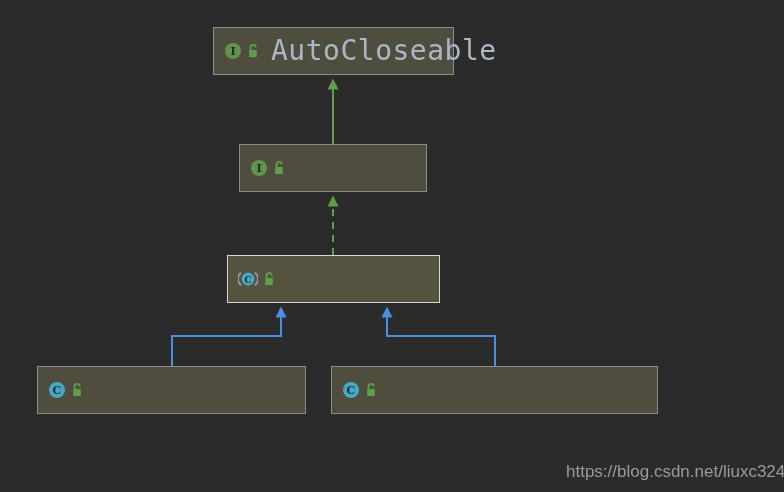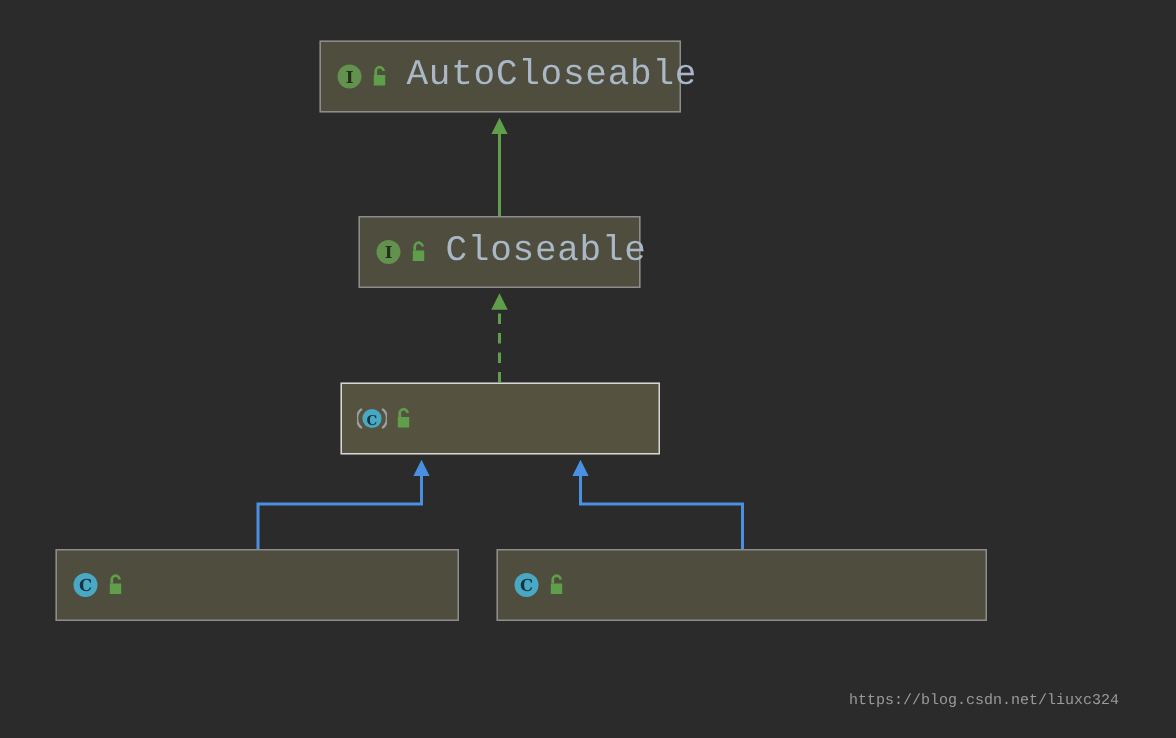--- a/index.html
+++ b/index.html
@@ -38,34 +38,33 @@
     background: #55533f;
   }
   .node .icons {
     display: flex;
     align-items: center;
     flex: 0 0 auto;
     padding-left: 10px;
   }
   .node .label {
     color: #a9b7c6;
-    font-size: 24px;
+    font-size: 28px;
     letter-spacing: 0.5px;
     padding-left: 11px;
     padding-right: 10px;
     line-height: 1;
-    font-family: Liberation Mono, monospace;
   }
   .kind-icon { display: block; }
   .lock-icon { display: block; margin-left: 4px; }
   .watermark {
     position: absolute;
     color: #9a9a9a;
-    font-family: Liberation Mono, monospace;
-    font-size: 10px;
+    font-family: Liberation Sans, sans-serif;
+    font-size: 17px;
     white-space: nowrap;
   }
 </style>
 </head>
 <body>
 
 <div id="canvas">
 
   <svg class="edges" viewBox="0 0 784 492" xmlns="http://www.w3.org/2000/svg">
     <defs>
@@ -120,21 +119,20 @@
           <text x="9" y="13" text-anchor="middle" fill="#20301a" font-family="DejaVu Serif, Liberation Serif, serif" font-size="11" font-weight="bold">I</text>
         </svg>
       </span>
       <span>
         <svg class="lock-icon" width="14" height="16" viewBox="0 0 14 16">
           <path d="M4.5 7 V4.4 a2.6 2.6 0 0 1 5.2 0" fill="none" stroke="#5f9e4a" stroke-width="1.8"></path>
           <rect x="3.2" y="7" width="7.6" height="7" fill="#5f9e4a"></rect>
         </svg>
       </span>
     </span>
-    <span class="label">Closeable</span>
   </div>
 
   <div class="node selected" style="left:227px; top:255px; width:213px; height:48px;">
     <span class="icons">
       <span>
         <svg class="kind-icon" width="20" height="18" viewBox="0 0 20 18">
           <path d="M3.2 2.6 A8 8 0 0 0 3.2 15.4" fill="none" stroke="#9aa0a6" stroke-width="1.6"></path>
           <path d="M16.8 2.6 A8 8 0 0 1 16.8 15.4" fill="none" stroke="#9aa0a6" stroke-width="1.6"></path>
           <circle cx="10" cy="9" r="6.4" fill="#49a8c4"></circle>
           <text x="10" y="13" text-anchor="middle" fill="#16343e" font-family="DejaVu Serif, Liberation Serif, serif" font-size="9" font-weight="bold">C</text>

